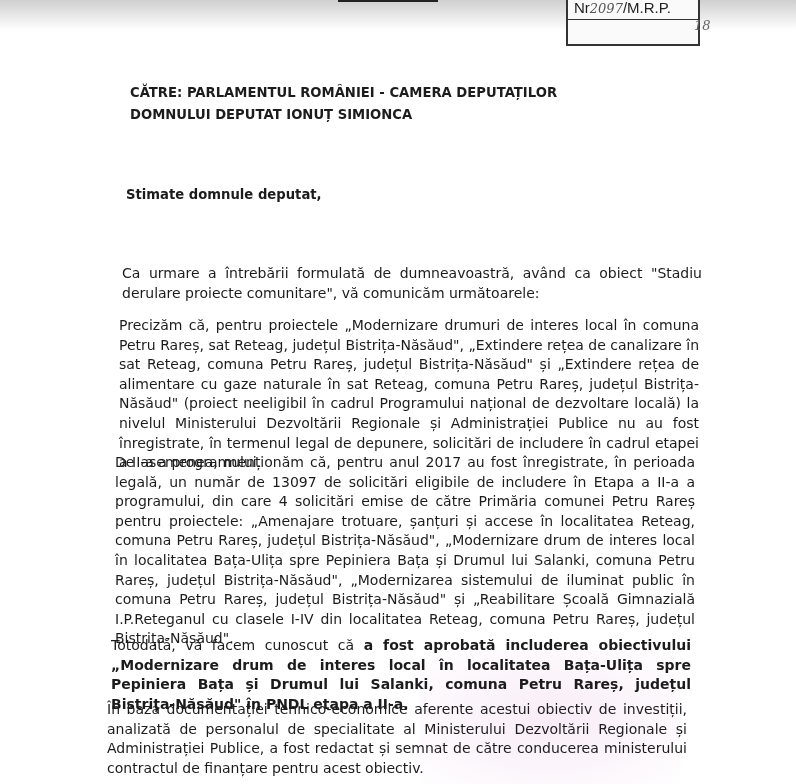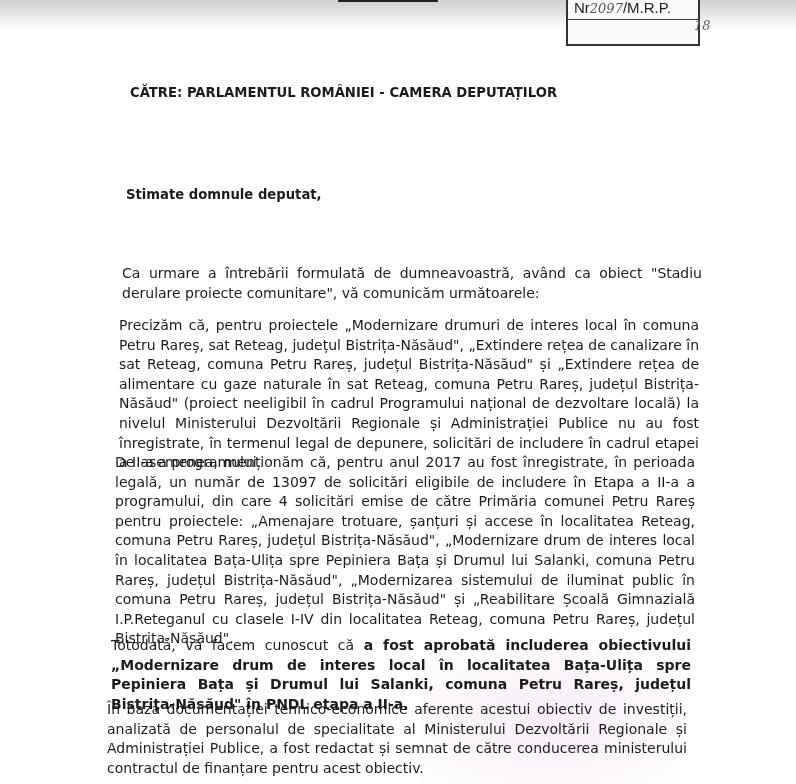--- a/index.html
+++ b/index.html
@@ -66,20 +66,21 @@
 <div class="stamp">
   <div class="stamp-row first">
     <span>Nr</span><span class="hand">2097</span><span>/M.R.P.</span>
   </div>
 </div>
 <div class="hand-year">18</div>
 
 <div class="page">
   <div class="addr">
     <div>CĂTRE: PARLAMENTUL ROMÂNIEI - CAMERA DEPUTAȚILOR</div>
+    <div>DOMNULUI DEPUTAT IONUȚ SIMIONCA</div>
   </div>
 
   <div class="ref">
   </div>
 
   <div class="greet">Stimate domnule deputat,</div>
 
   <div class="para p1">Ca urmare a întrebării formulată de dumneavoastră, având ca obiect "Stadiu derulare proiecte comunitare", vă comunicăm următoarele:</div>
   <div class="para p2">Precizăm că, pentru proiectele „Modernizare drumuri de interes local în comuna Petru Rareș, sat Reteag, județul Bistrița-Năsăud", „Extindere rețea de canalizare în sat Reteag, comuna Petru Rareș, județul Bistrița-Năsăud" și „Extindere rețea de alimentare cu gaze naturale în sat Reteag, comuna Petru Rareș, județul Bistrița-Năsăud" (proiect neeligibil în cadrul Programului național de dezvoltare locală) la nivelul Ministerului Dezvoltării Regionale și Administrației Publice nu au fost înregistrate, în termenul legal de depunere, solicitări de includere în cadrul etapei a II-a a programului.</div>
   <div class="para p3">De asemenea, menționăm că, pentru anul 2017 au fost înregistrate, în perioada legală, un număr de 13097 de solicitări eligibile de includere în Etapa a II-a a programului, din care 4 solicitări emise de către Primăria comunei Petru Rareș pentru proiectele: „Amenajare trotuare, șanțuri și accese în localitatea Reteag, comuna Petru Rareș, județul Bistrița-Năsăud", „Modernizare drum de interes local în localitatea Bața-Ulița spre Pepiniera Bața și Drumul lui Salanki, comuna Petru Rareș, județul Bistrița-Năsăud", „Modernizarea sistemului de iluminat public în comuna Petru Rareș, județul Bistrița-Năsăud" și „Reabilitare Școală Gimnazială I.P.Reteganul cu clasele I-IV din localitatea Reteag, comuna Petru Rareș, județul Bistrița-Năsăud".</div>

